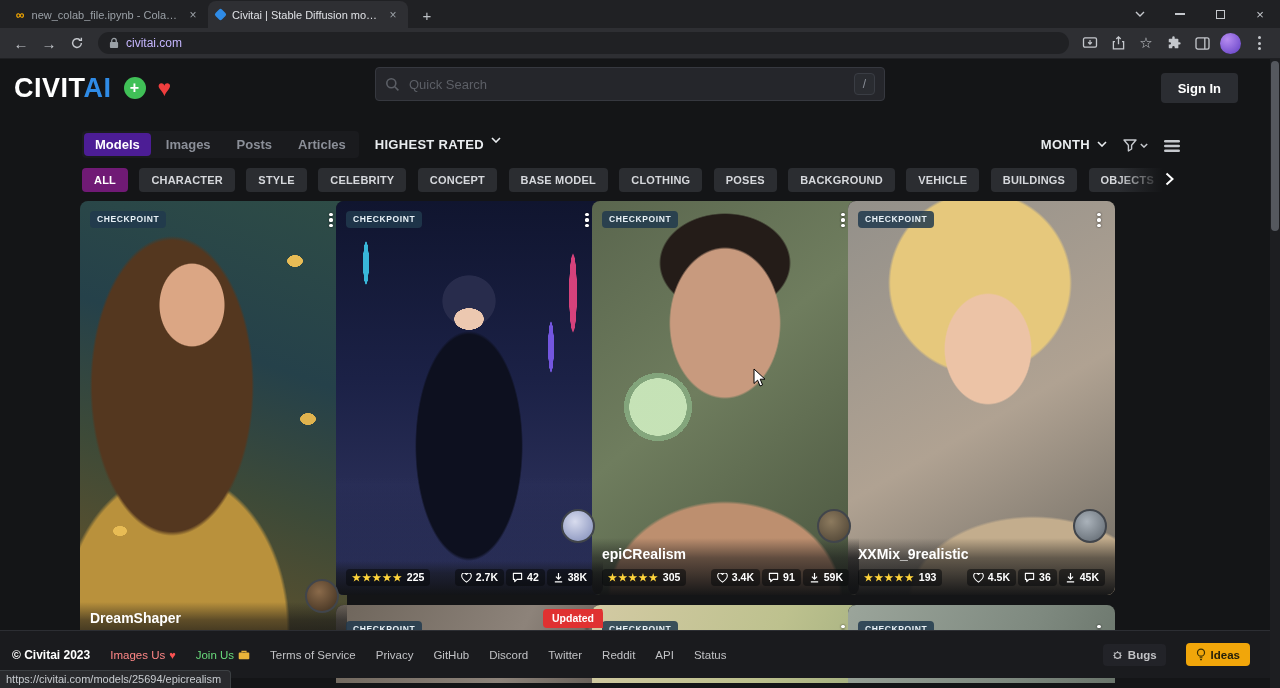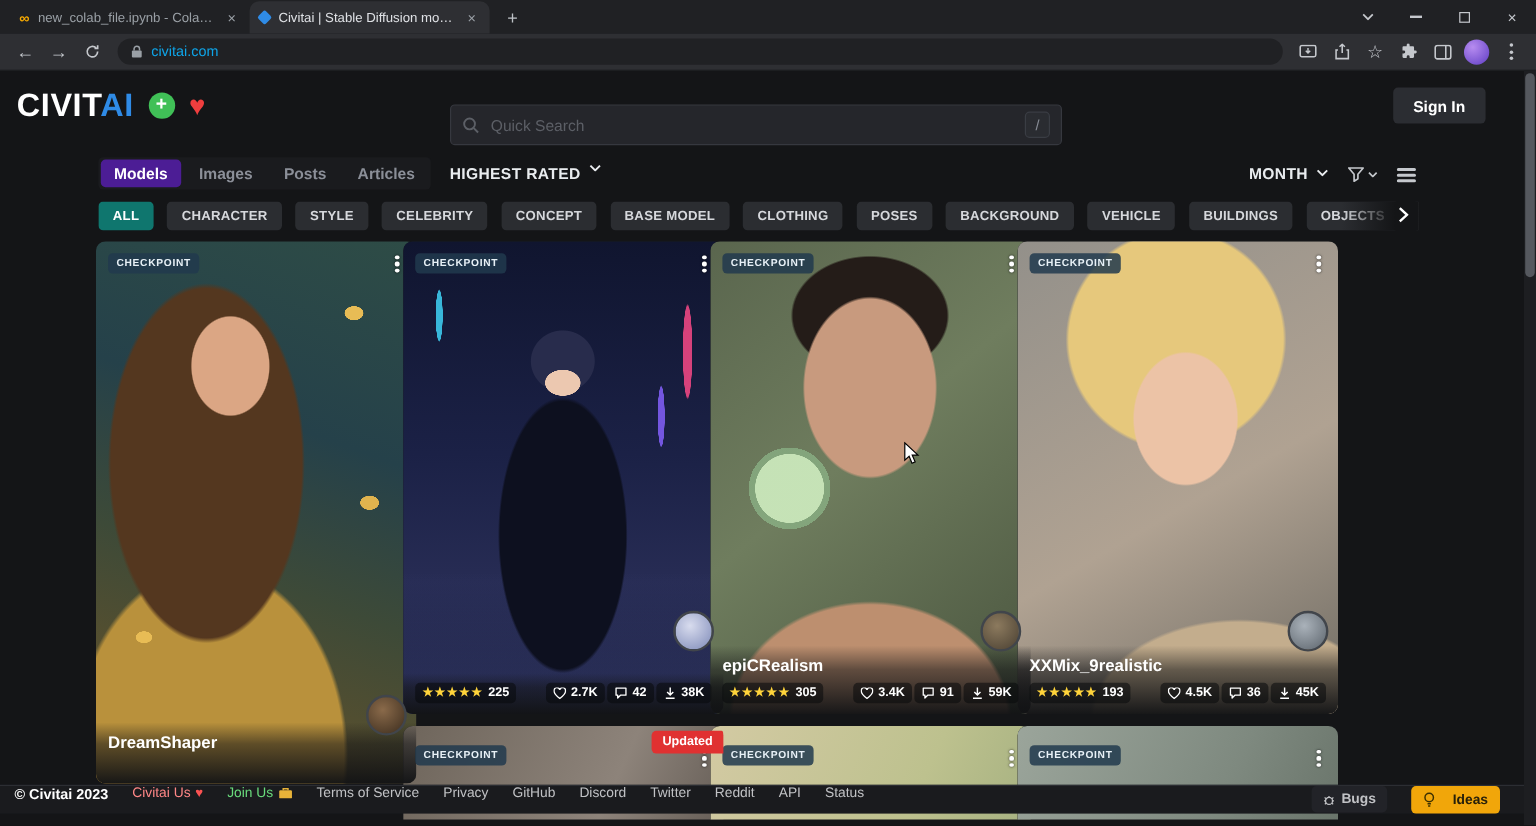--- a/index.html
+++ b/index.html
@@ -21,36 +21,36 @@
   .wincontrols{display:flex;align-self:stretch}
   .wc{width:40px;display:flex;align-items:center;justify-content:center;color:#c5c8cd;font-size:13px}
   .wc .min{width:10px;height:1.5px;background:#c5c8cd}
   .wc .max{width:9px;height:9px;border:1.4px solid #c5c8cd}
 
   .toolbar{height:31px;background:#2e2f33;display:flex;align-items:center;gap:2px;
     padding:0 8px;border-bottom:1px solid #1f2023}
   .tbtn{width:26px;height:26px;border-radius:50%;display:flex;align-items:center;
     justify-content:center;color:#c5c8cd;font-size:15px;flex:none}
   .urlbar{flex:1;height:22px;background:#202124;border-radius:11px;display:flex;
-    align-items:center;gap:7px;padding:0 11px;margin:0 6px;font-size:12px;color:#0ea5e9;min-width:0}
+    align-items:center;gap:7px;padding:0 11px;margin:0 6px;font-size:12px;color:#c4b5fd;min-width:0}
   .tb-avatar{width:21px;height:21px;border-radius:50%;
     background:radial-gradient(circle at 35% 30%,#b78cf0,#5f3dc4);flex:none;margin:0 3px}
   .kebab-v{display:flex;flex-direction:column;gap:2.5px;align-items:center}
   .kebab-v i{width:3px;height:3px;border-radius:50%;background:#c5c8cd;display:block}
 
   
   .page{position:absolute;top:59px;left:0;width:1280px;height:629px;background:#141517;overflow:hidden}
 
   .site-header{height:58px;display:flex;align-items:center;padding:0 42px 0 14px;position:relative}
   .logo{font-size:27px;font-weight:800;letter-spacing:.5px;color:#fff;font-family:Liberation Sans, sans-serif}
   .logo .blue{color:#2f8be6}
   .plus-btn{width:22px;height:22px;border-radius:50%;background:#40c057;color:#fff;font-size:16px;
     font-weight:700;display:flex;align-items:center;justify-content:center;margin-left:12px;line-height:1}
   .heart-btn{color:#f03e3e;font-size:23px;margin-left:12px;line-height:1}
-  .searchbar{position:absolute;left:375px;top:28px;width:510px;height:34px;background:#25262b;
+  .searchbar{position:absolute;left:375px;top:8px;width:510px;height:34px;background:#25262b;
     border:1px solid #36383f;border-radius:4px;display:flex;align-items:center;padding:0 9px;gap:9px}
   .searchbar input{flex:1;background:transparent;border:none;outline:none;color:#dfe1e5;font-size:13px;
     font-family:"Liberation Sans",sans-serif}
   .searchbar input::placeholder{color:#5c5f66}
   .slash{width:21px;height:22px;border:1px solid #3a3d44;border-radius:4px;color:#8a8f98;font-size:12px;
     display:flex;align-items:center;justify-content:center;background:#2a2c31;flex:none}
   .signin{margin-left:auto;height:30px;padding:0 17px;border-radius:4px;background:#2b2d32;color:#fff;
     font-size:13px;font-weight:600;display:flex;align-items:center}
 
   .nav-row{display:flex;align-items:center;margin:13px 100px 0 82px;height:28px}
@@ -59,21 +59,21 @@
   .seg-item.active{background:#4c1d95;color:#fff}
   .sort{display:flex;gap:7px;margin-left:16px;color:#e9ecef;font-weight:700;
     font-size:13px;letter-spacing:.3px}
   .right-controls{margin-left:auto;display:flex;align-items:flex-end;gap:16px;color:#e9ecef}
   .period{display:flex;align-items:center;gap:7px;font-weight:700;font-size:13px;letter-spacing:.3px}
   .iconbtn{display:flex;align-items:center;gap:3px}
 
   .cat-row{position:relative;margin:10px 0 0 82px;width:1100px;height:24px;overflow:hidden;white-space:nowrap}
   .chip{display:inline-flex;align-items:center;height:24px;padding:0 12px;margin-right:7px;border-radius:4px;
     background:#2b2d31;color:#d6d8dc;font-size:11px;font-weight:700;letter-spacing:.2px;vertical-align:top}
-  .chip.active{background:#0f766e;color:#fff}
+  .chip.active{background:#701a75;color:#fff}
   .cat-fade{position:absolute;right:0;top:0;width:64px;height:100%;
     background:linear-gradient(90deg,rgba(20,21,23,0),#141517 70%)}
   .cat-next{position:absolute;right:8px;top:4px;color:#fff}
 
   .grid{display:flex;gap:13px;margin:9px 0 0 80px;height:482px;overflow:hidden}
   .col{display:flex;flex-direction:column;gap:10px;width:243px;flex:none}
   .card{position:relative;width:267px;border-radius:8px;overflow:hidden;background:#1a1b1e;flex:none}
   .card.h1{height:452px}.card.h2{height:394px}.card.h3{height:200px}
   .art{position:absolute;inset:0}
   .badge-ckpt{position:absolute;top:10px;left:10px;z-index:3;background:rgba(33,58,78,.85);color:#e8f1f7;
@@ -127,29 +127,29 @@
     linear-gradient(150deg,#93908a 0%,#b0a292 55%,#6e6a62 100%)}
   .art-p1{background:linear-gradient(115deg,#6e655b,#8d837a 55%,#514a44)}
   .art-p2{background:linear-gradient(115deg,#d3caa3,#bdc18e 55%,#9aa97a)}
   .art-p3{background:linear-gradient(115deg,#9ba59b,#7e897f 55%,#5f6a60)}
   .av-ds{background:radial-gradient(circle at 40% 35%,#8a6a4a,#3c2d1e)}
   .av-cm{background:radial-gradient(circle at 40% 35%,#d8dcee,#7e8ab8)}
   .av-er{background:radial-gradient(circle at 40% 35%,#8c7a5e,#4a4032)}
   .av-xx{background:radial-gradient(circle at 40% 35%,#aab2ba,#5c646c)}
 
   
-  .footer{position:absolute;left:0;right:0;bottom:10px;height:24px;background:#1a1b1e;
-    border-top:1px solid #2c2e33;display:flex;align-items:flex-start;gap:20px;padding:0 12px;z-index:10}
+  .footer{position:absolute;left:0;right:0;bottom:10px;height:48px;background:#1a1b1e;
+    border-top:1px solid #2c2e33;display:flex;align-items:center;gap:20px;padding:0 12px;z-index:10}
   .f-copy{color:#fff;font-size:12px;font-weight:700;display:flex;align-items:center;gap:4px}
   .f-link{color:#c1c2c5;font-size:11.5px;display:flex;align-items:center;gap:4px}
   .f-link.red{color:#ff8787}.f-link.green{color:#69db7c}
   .heart-sm{color:#fa5252;font-size:11px}
   .bugs{margin-left:auto;display:flex;align-items:center;gap:5px;color:#c1c2c5;font-size:11.5px;
     font-weight:600;background:#222328;border-radius:4px;padding:5px 9px}
-  .ideas{display:flex;align-items:center;gap:15px;background:#f1a60a;color:#26200a;font-size:11.5px;
+  .ideas{display:flex;align-items:center;gap:5px;background:#f1a60a;color:#26200a;font-size:11.5px;
     font-weight:700;border-radius:4px;padding:5px 10px;margin-right:18px}
 
   .statusbub{position:absolute;left:0;bottom:0;z-index:40;background:#292a2d;border:1px solid #3c4043;
     border-left:none;border-bottom:none;border-radius:0 4px 0 0;padding:2px 9px 3px 6px;
     font-size:11px;color:#c8ccd0;white-space:nowrap}
 
   .sb{position:absolute;right:0;top:0;bottom:0;width:10px;background:#1d1e21;z-index:30}
   .sb-thumb{position:absolute;top:2px;left:1px;width:8px;height:170px;border-radius:4px;background:#55585e}
 
   .cursor{position:absolute;left:753px;top:368px;z-index:100}
@@ -490,21 +490,21 @@
             <i></i>
             <i></i>
           </span>
       </div>
     </div>
   </div>
 
   <div class="footer">
     <span class="f-copy">© Civitai 2023</span>
     <span class="f-link red">
-        <span>Civitai Us</span>
+        <span>Images Us</span>
         <span class="heart-sm">♥</span>
       </span>
     <span class="f-link green">
         <span>Join Us</span>
       <svg width="12" height="10" viewBox="0 0 12 10">
           <rect x="0.7" y="2.5" width="10.6" height="6.8" rx="1" fill="#e8b339"></rect>
           <path d="M4 2.5V1.3h4v1.2" fill="none" stroke="#e8b339" stroke-width="1.2"></path>
         </svg>
     </span>
     <span class="f-link">Terms of Service</span>
@@ -528,19 +528,20 @@
           <path d="M3.5 10.5h3M4 12.5h2" stroke="#3b2f00" stroke-width="1.3"></path>
         </svg>
       <span>Ideas</span>
     </span>
   </div>
 
   <div class="sb">
     <div class="sb-thumb"></div>
   </div>
 
+  <div class="statusbub">https://civitai.com/models/25694/epicrealism</div>
 </div>
 
 <div class="cursor">
   <svg width="14" height="20" viewBox="0 0 14 20">
       <path d="M1 1 1 15.5 4.6 12.2 7 18 9.6 16.9 7.2 11.2 12 11.2 Z" fill="#fff" stroke="#000" stroke-width="1"></path>
     </svg>
 </div>
 
 </body></html>

